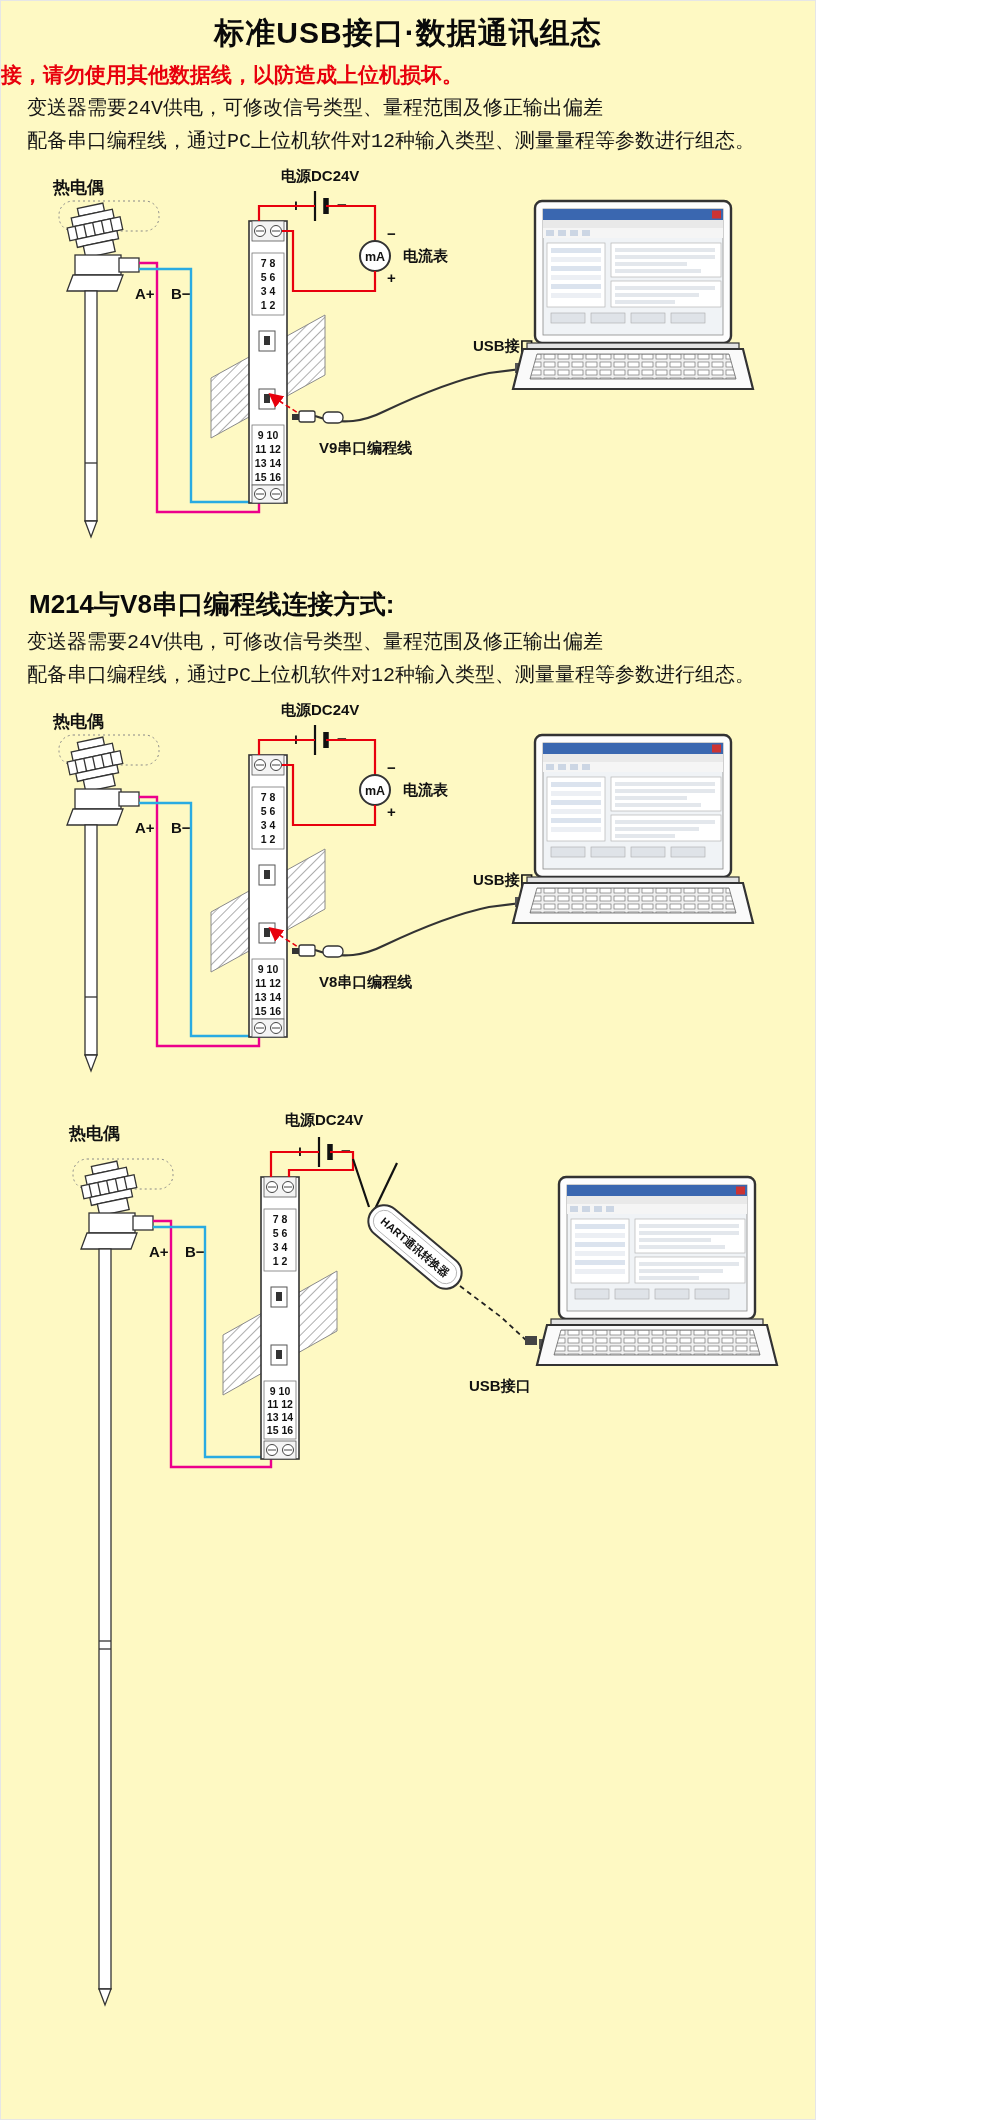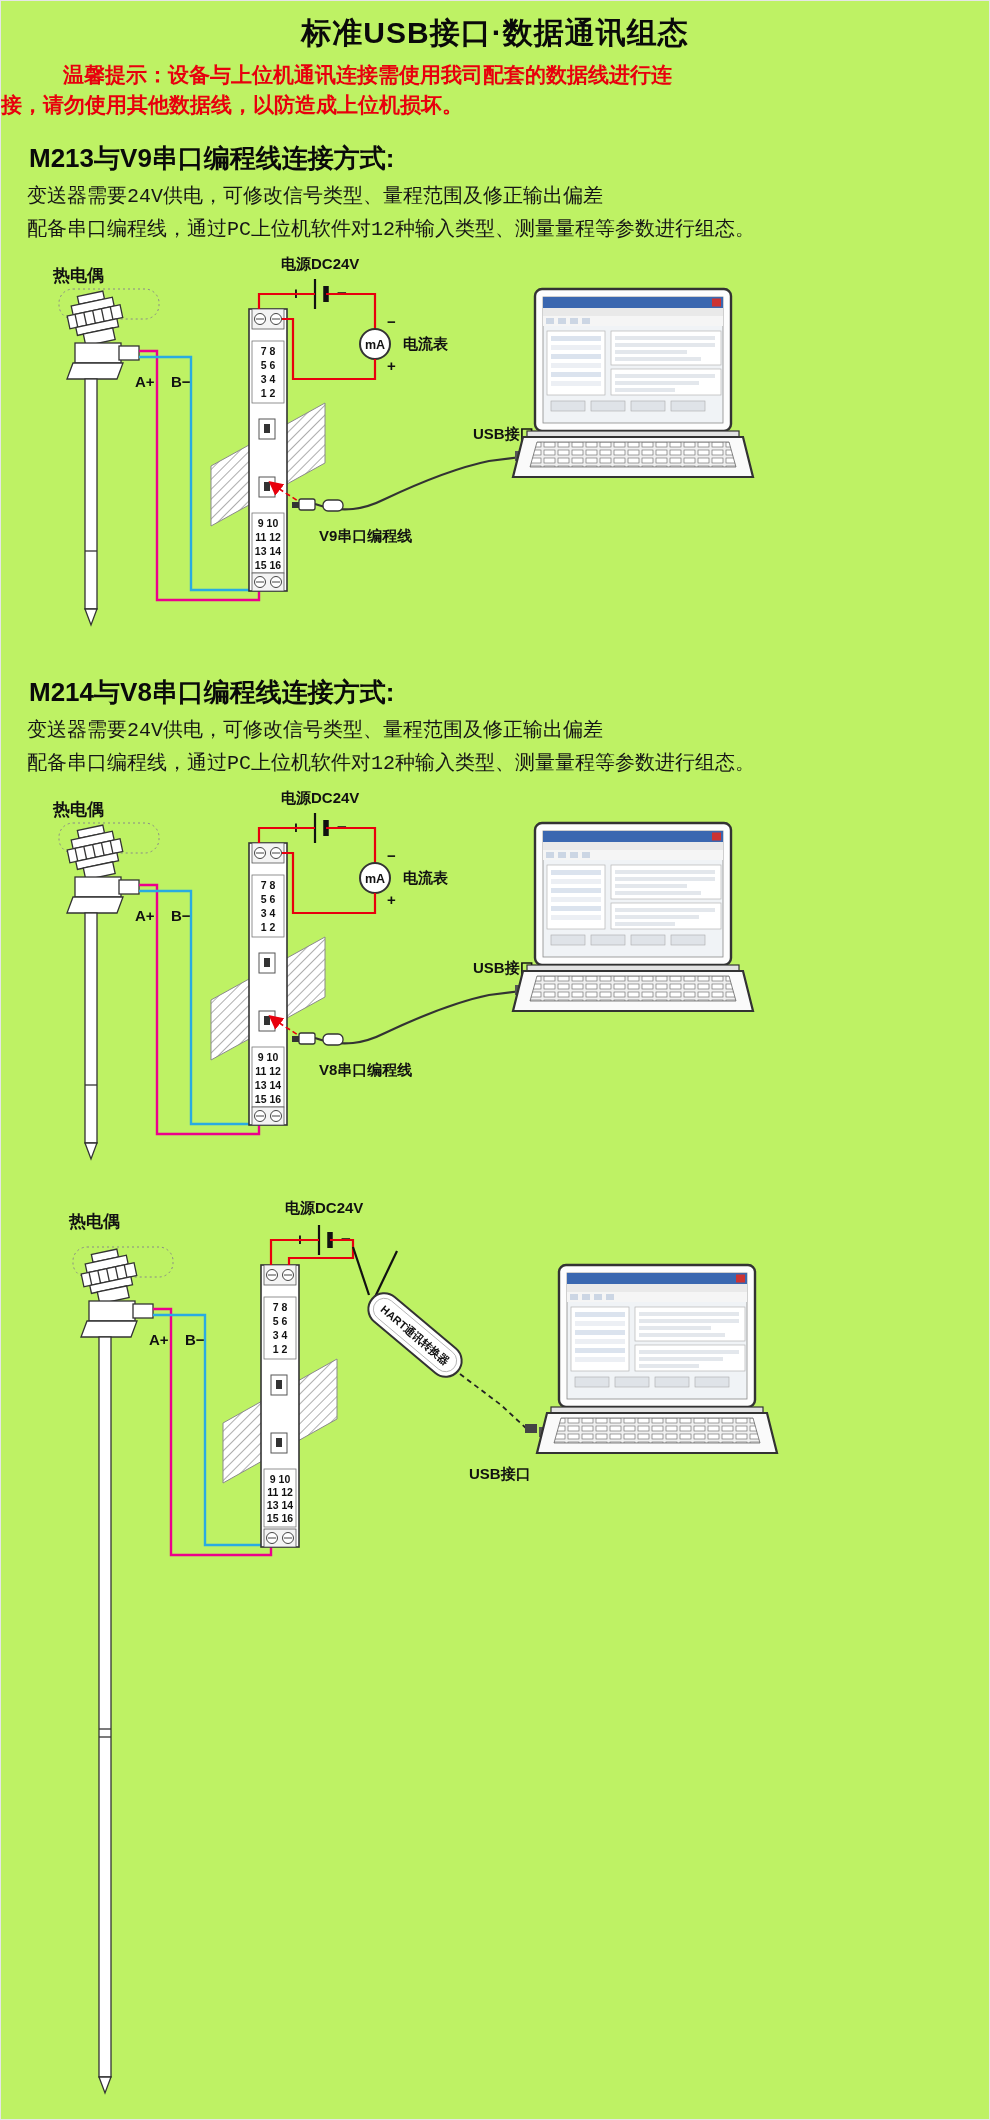--- a/index.html
+++ b/index.html
@@ -1,17 +1,17 @@
 <!DOCTYPE html>
 <html><head>
 <meta charset="utf-8">
 <style>
   html,body{margin:0;padding:0;background:#fff;}
   body{font-family:"Liberation Sans","DejaVu Sans",sans-serif;color:#111;}
-  .page{width:990px;height:2120px;box-sizing:border-box;background:#bef264;border:1px solid #e6e6e6;overflow:hidden;padding-top:4px;}
+  .page{width:816px;height:2120px;box-sizing:border-box;background:#fef9c3;border:1px solid #e6e6e6;overflow:hidden;padding-top:4px;}
   h1{font-size:30px;font-weight:bold;text-align:center;margin:8px 0 6px;color:#0a0a0a;letter-spacing:1px;}
   .notice{color:#e8000d;font-size:21px;font-weight:600;line-height:1.45;margin-bottom:4px;}
   .notice .l1{margin-left:62px;}
   .notice .l2{}
   h2{font-size:26px;font-weight:bold;margin:20px 0 6px 28px;color:#0a0a0a;}
   .desc{font-size:20px;margin:3px 0 3px 26px;color:#161616;line-height:1.5;font-family:Liberation Mono, monospace;}
   .diagram-holder{margin:6px 8px 0 22px;}
   svg text{font-family:"Liberation Sans","DejaVu Sans",sans-serif;fill:#111;}
 </style>
 </head>
@@ -31,26 +31,24 @@
       <path d="M0,0 L9,4.5 L0,9 Z" fill="#e8000d"></path>
     </marker>
   </defs>
 </svg>
 
 <div class="page">
 
   <h1>标准USB接口·数据通讯组态</h1>
 
   <div class="notice">
-    <div class="l1">温馨提示：设备与上位机通讯连接需使用我司配套的数据线进行连</div>
     <div class="l2">接，请勿使用其他数据线，以防造成上位机损坏。</div>
   </div>
 
   <section>
-    <h2>M213与V9串口编程线连接方式:</h2>
     <p class="desc">变送器需要24V供电，可修改信号类型、量程范围及修正输出偏差</p>
     <p class="desc">配备串口编程线，通过PC上位机软件对12种输入类型、测量量程等参数进行组态。</p>
     <div class="diagram-holder">
 <svg width="930" height="400" viewBox="0 0 930 400">
 
   <polygon points="188,215 302,152 302,212 188,275" fill="url(#railhatch)" stroke="#8a8a8a" stroke-width="1"></polygon>
 
   <g stroke="#333" stroke-width="1.3" fill="#fff">
     <rect x="36" y="38" width="100" height="30" rx="14" fill="none" stroke="#888" stroke-width="1" stroke-dasharray="2,3"></rect>
     <g transform="rotate(-12 75 80)">

